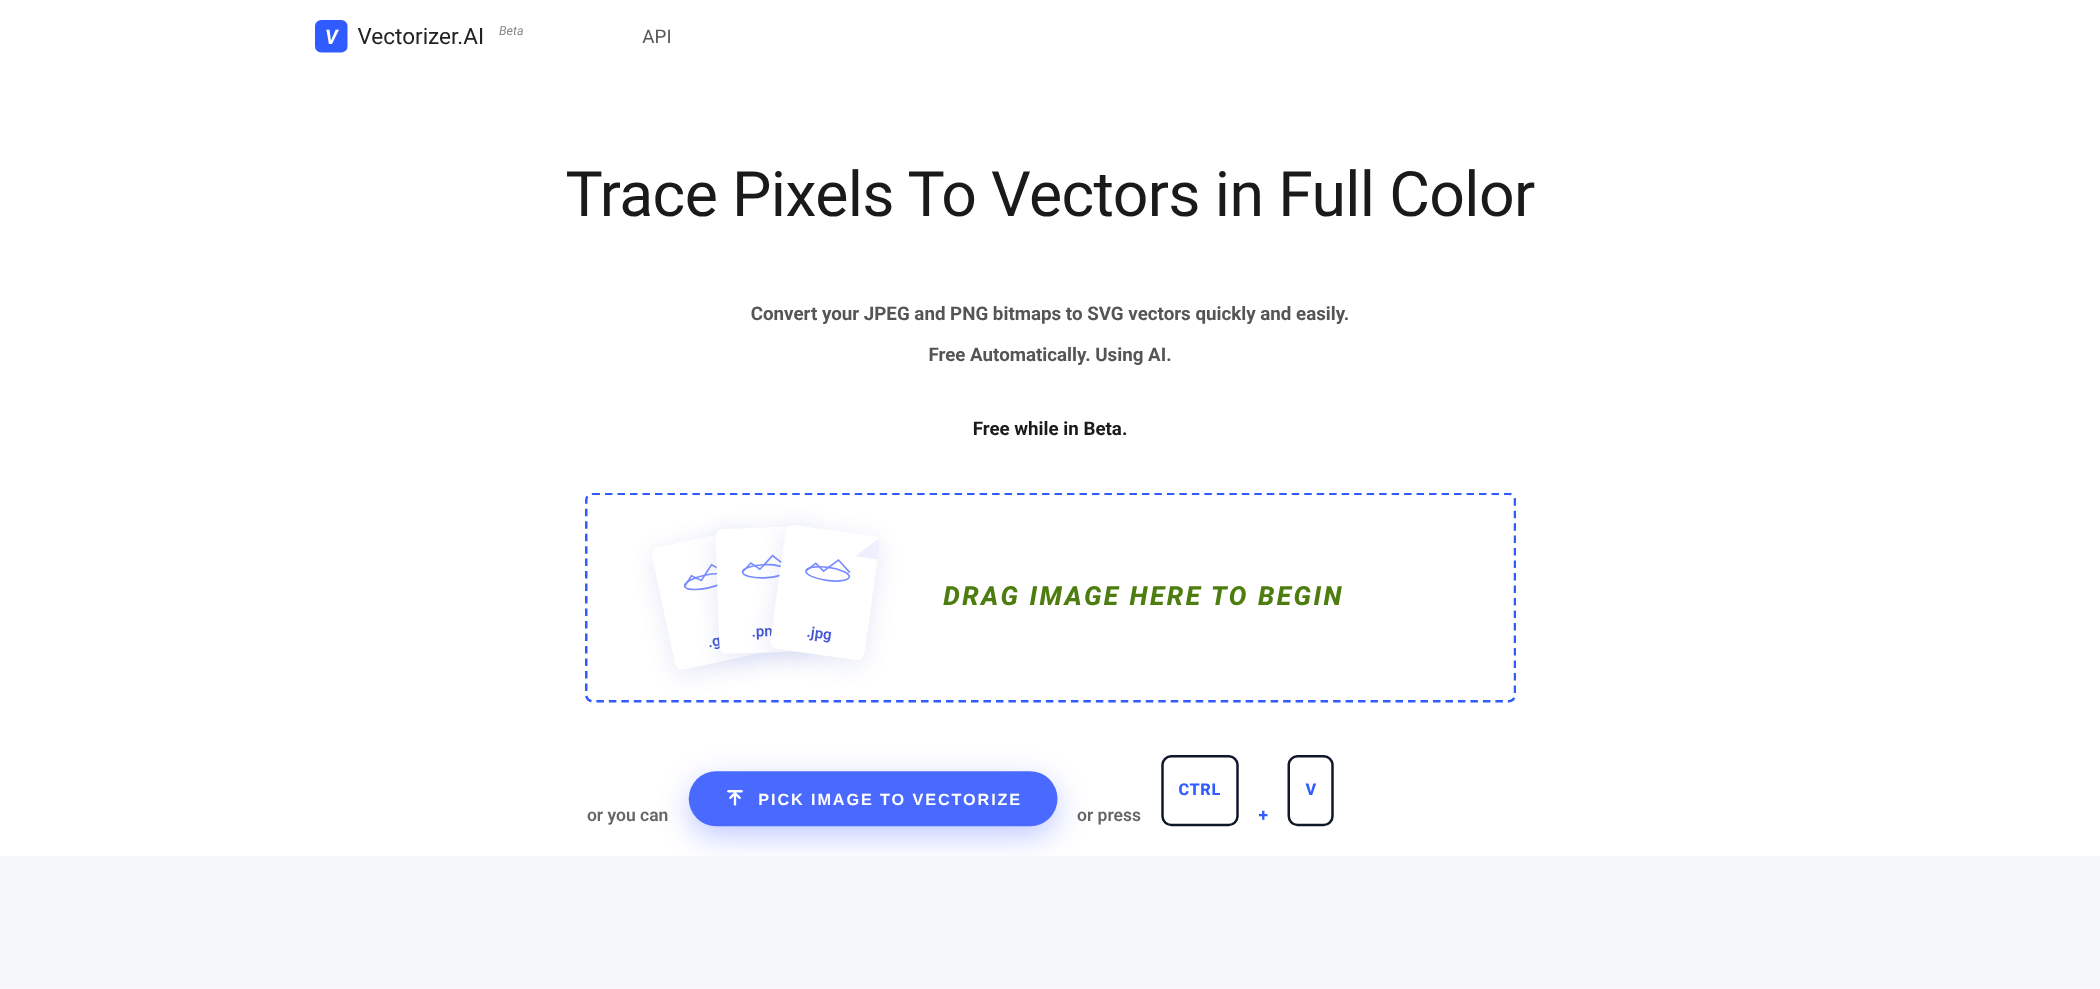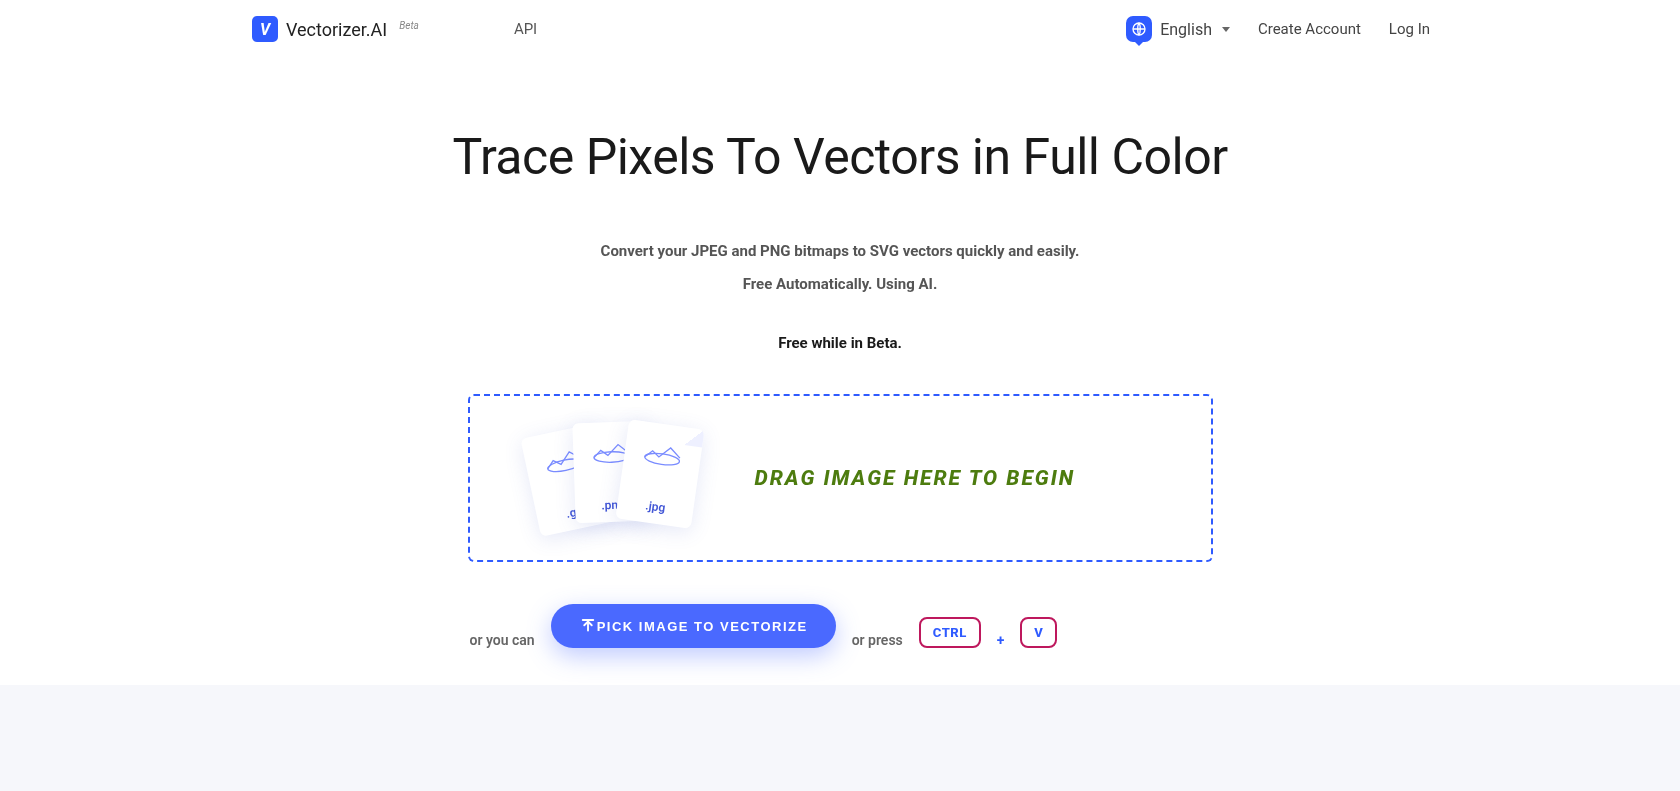--- a/index.html
+++ b/index.html
@@ -28,51 +28,37 @@
 .card-icon { width: 42px; height: 28px; }
 .card-ext { font-size: 12px; color: #4458d6; font-weight: 600; }
 .card1 { left: 0; top: 12px; transform: rotate(-12deg); z-index: 1; }
 .card2 { left: 44px; top: 4px; transform: rotate(-2deg); z-index: 2; }
 .card3 { left: 92px; top: 6px; transform: rotate(8deg); z-index: 3; }
 .card3::before { content: ''; position: absolute; top: 0; right: 0; width: 18px; height: 18px; background: linear-gradient(135deg, transparent 50%, #eef0ff 50%); border-top-right-radius: 6px; }
 .droptext { font-size: 21px; font-weight: 800; font-style: italic; color: #4d7c0f; letter-spacing: 2px; text-align: center; }
 .actions { display: flex; align-items: center; justify-content: center; gap: 16px; margin-top: 42px; flex-wrap: wrap; padding-left: 0; }
 .actions-inner { display: flex; align-items: flex-end; gap: 16px; width: 745px; margin: 0 auto; justify-content: flex-start; padding-left: 2px; }
 .hint-text { color: #666; font-size: 14px; font-weight: 600; }
-.pick-btn { background: #4a69ff; color: #fff; border: none; border-radius: 999px; padding: 13px 28px; font-size: 13px; font-weight: 800; letter-spacing: 1.5px; display: flex; align-items: center; cursor: pointer; box-shadow: 0 8px 24px rgba(74,105,255,0.35); }
-.key { border: 2px solid #be185d; color: #2f5bff; font-weight: 800; font-size: 13px; padding: 6px 12px; border-radius: 8px; letter-spacing: 0.5px; display: inline-block; }
+.pick-btn { background: #4a69ff; color: #fff; border: none; border-radius: 999px; padding: 13px 28px; font-size: 13px; font-weight: 800; letter-spacing: 1.5px; display: flex; align-items: center; gap: 10px; cursor: pointer; box-shadow: 0 8px 24px rgba(74,105,255,0.35); }
+.key { border: 2px solid #0f172a; color: #2f5bff; font-weight: 800; font-size: 13px; padding: 19px 12px; border-radius: 8px; letter-spacing: 0.5px; display: inline-block; }
 .plus { color: #2f5bff; font-weight: 700; font-size: 14px; }
 .footer-fade { position: absolute; bottom: 0; left: 0; right: 0; height: 106px; background: #f6f7fb; }
 </style>
 </head>
 <body>
 
 <nav class="nav">
   <div class="nav-left">
     <a class="brand">
       <span class="brand-logo">V</span>
       <span class="brand-text">
         <span>Vectorizer.AI</span><span class="beta">Beta</span>
       </span>
     </a>
     <a class="api-link">API</a>
-  </div>
-  <div class="nav-right">
-    <div class="lang-selector">
-      <span class="globe-badge">
-        <svg width="16" height="16" viewBox="0 0 24 24" fill="none" stroke="#fff" stroke-width="2">
-            <circle cx="12" cy="12" r="9"></circle>
-            <path d="M3 12h18M12 3c2.5 3 2.5 15 0 18M12 3c-2.5 3-2.5 15 0 18"></path>
-          </svg>
-      </span>
-      <span>English</span>
-      <span class="caret"></span>
-    </div>
-    <a class="nav-link">Create Account</a>
-    <a class="nav-link">Log In</a>
   </div>
 </nav>
 
 <main class="main">
   <h1 class="headline">Trace Pixels To Vectors in Full Color</h1>
   <div class="subtext">
     <p>Convert your JPEG and PNG bitmaps to SVG vectors quickly and easily.</p>
     <p>Free Automatically. Using AI.</p>
   </div>
   <p class="beta-note">Free while in Beta.</p>

